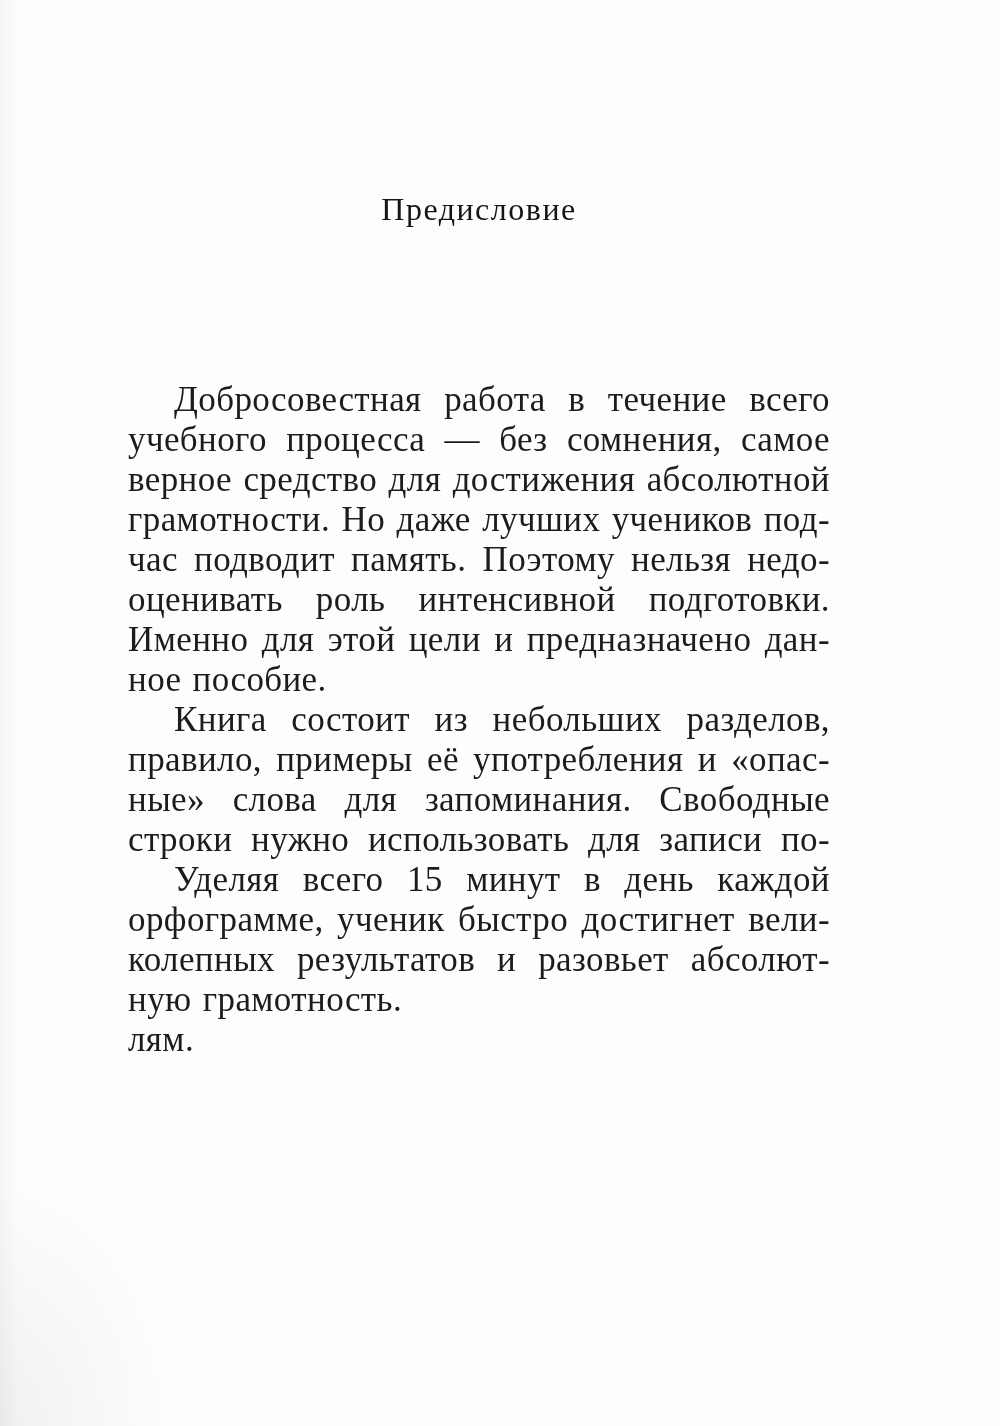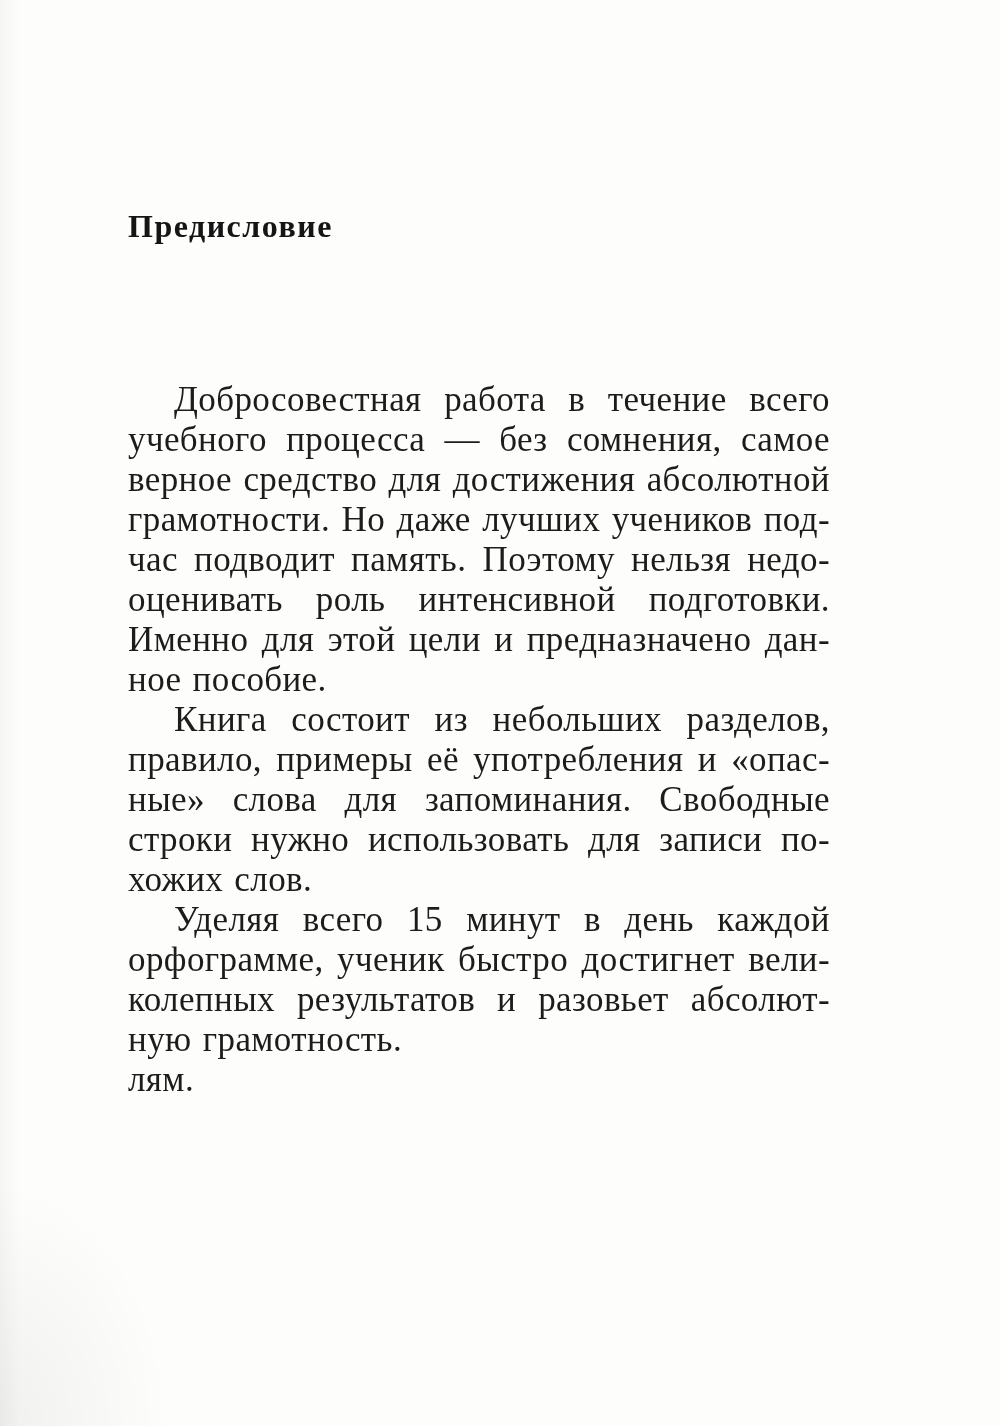--- a/index.html
+++ b/index.html
@@ -16,25 +16,25 @@
     background:
       linear-gradient(to right, rgba(0,0,0,0.03) 0%, rgba(0,0,0,0) 2%),
       radial-gradient(ellipse at 0% 100%, rgba(0,0,0,0.05) 0%, rgba(0,0,0,0) 12%),
       #fdfdfc;
     color: #1c1c1c;
     overflow: hidden;
   }
   .page-title {
     position: absolute;
     left: 128px;
-    top: 187px;
+    top: 170px;
     width: 702px;
-    text-align: left;
+    text-align: center;
     font-size: 32px;
-    font-weight: 700;
+    font-weight: 400;
     letter-spacing: 1.5px;
     color: #151515;
   }
   .text-block {
     position: absolute;
     left: 128px;
     top: 380px;
     width: 702px;
     font-size: 35px;
     line-height: 40px;
@@ -66,20 +66,19 @@
       <div class="text-line">верное средство для достижения абсолютной</div>
       <div class="text-line">грамотности. Но даже лучших учеников под-</div>
       <div class="text-line">час подводит память. Поэтому нельзя недо-</div>
       <div class="text-line">оценивать роль интенсивной подготовки.</div>
       <div class="text-line">Именно для этой цели и предназначено дан-</div>
       <div class="text-line last">ное пособие.</div>
       <div class="text-line first">Книга состоит из небольших разделов,</div>
       <div class="text-line">правило, примеры её употребления и «опас-</div>
       <div class="text-line">ные» слова для запоминания. Свободные</div>
       <div class="text-line">строки нужно использовать для записи по-</div>
-      <div class="text-line last">хожих слов.</div>
       <div class="text-line first">Уделяя всего 15 минут в день каждой</div>
       <div class="text-line">орфограмме, ученик быстро достигнет вели-</div>
       <div class="text-line">колепных результатов и разовьет абсолют-</div>
       <div class="text-line last">ную грамотность.</div>
       <div class="text-line last">лям.</div>
     </div>
 </div>
 
 </body></html>

